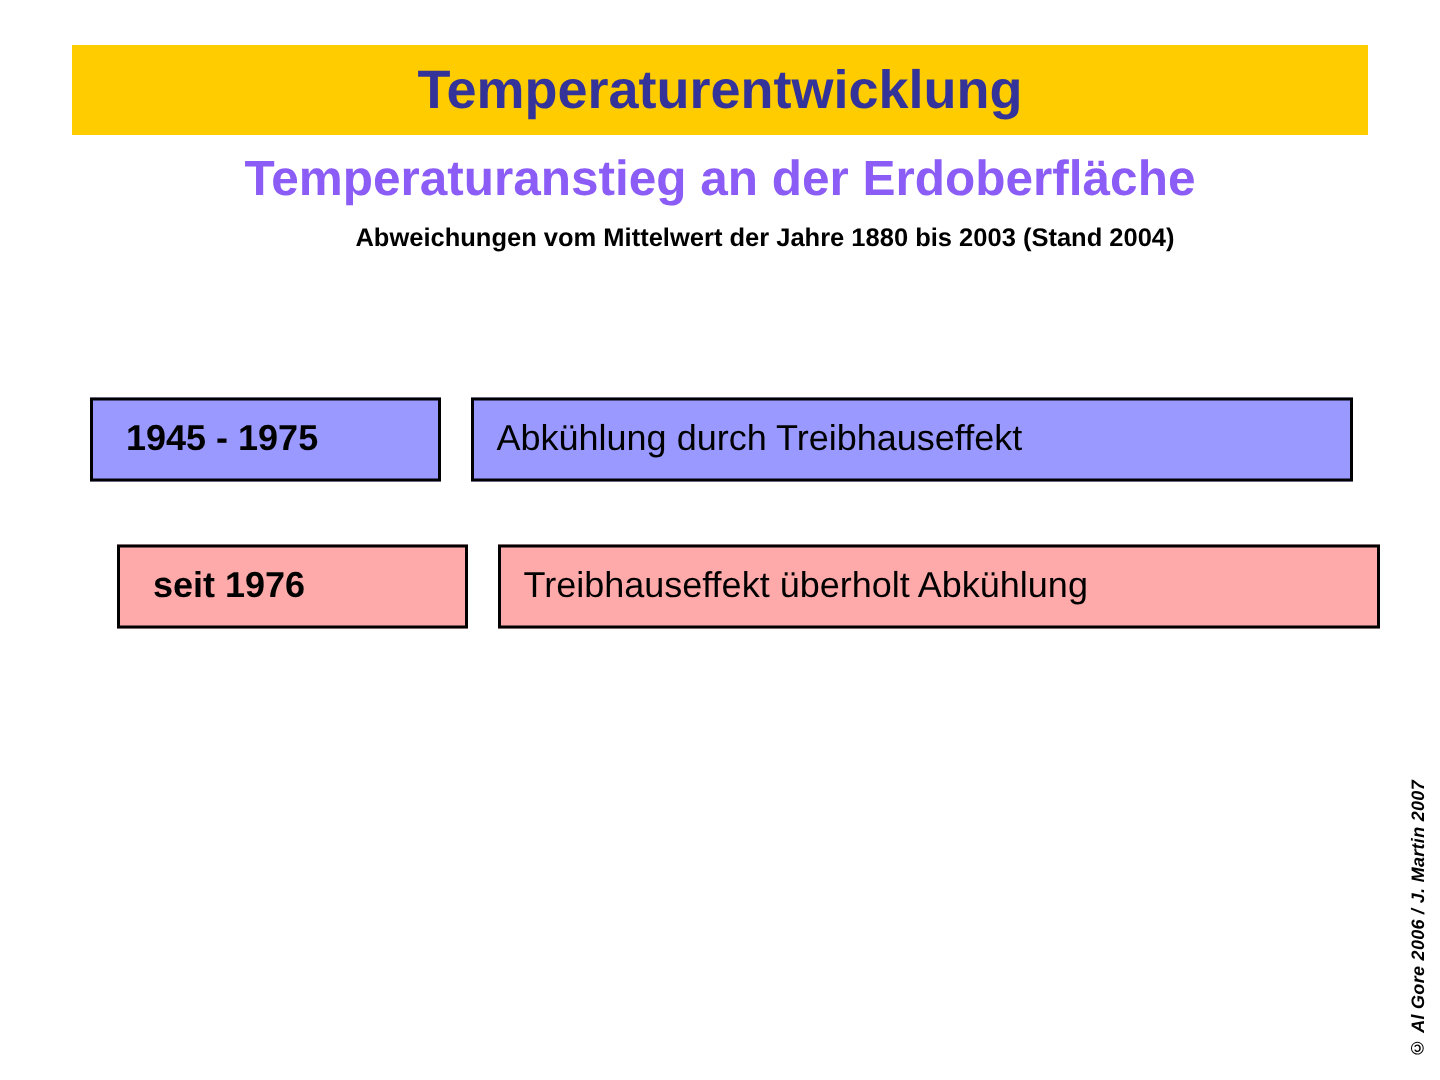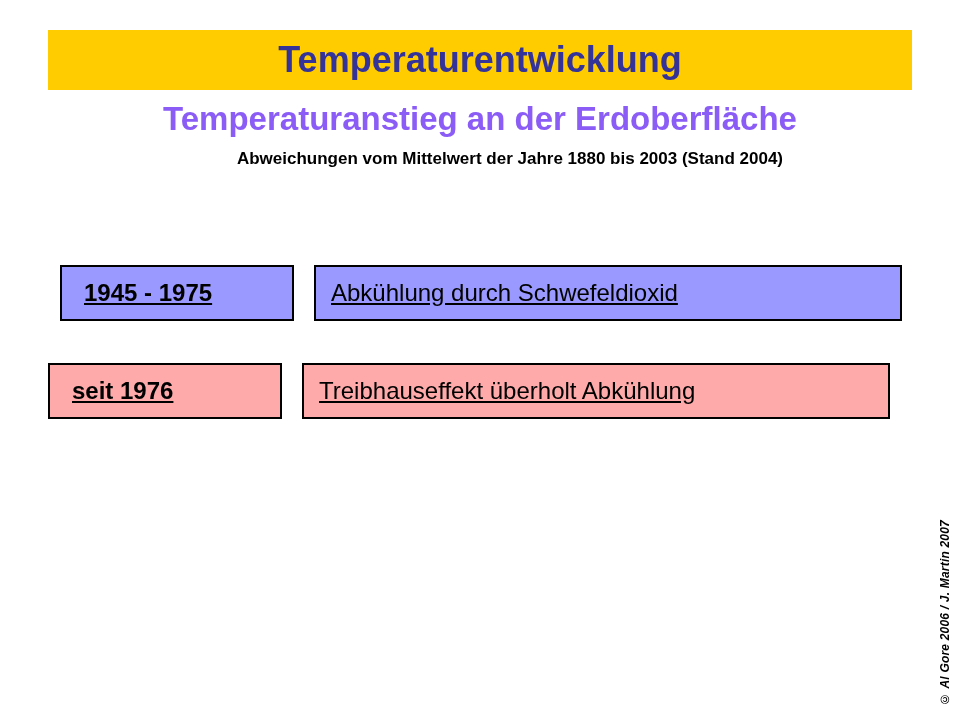--- a/index.html
+++ b/index.html
@@ -68,24 +68,23 @@
     font-weight: bold;
     white-space: nowrap;
     padding-left: 30px;
   }
 
   
   .row {
     position: absolute;
     display: flex;
     align-items: flex-start;
-    text-decoration: underline;
   }
   .row-1 { left: 60px; top: 265px; }
-  .row-2 { left: 48px; top: 363px; }
+  .row-2 { left: 78px; top: 363px; }
 
   .cell {
     border: 2px solid #000000;
     box-sizing: border-box;
     display: flex;
     align-items: center;
     height: 56px;
   }
   .cell-label {
     width: 234px;
@@ -140,21 +139,21 @@
 
   <div class="headline">Temperaturanstieg an der Erdoberfläche</div>
 
   <div class="subheadline">Abweichungen vom Mittelwert der Jahre 1880 bis 2003 (Stand 2004)</div>
 
   <div class="row row-1">
     <div class="cell cell-label fill-periwinkle">
       <span class="label-text">1945 - 1975</span>
     </div>
     <div class="cell cell-desc fill-periwinkle">
-      <span class="cell-text">Abkühlung durch Schwefeldioxid</span>
+      <span class="cell-text">Abkühlung durch Treibhauseffekt</span>
     </div>
   </div>
 
   <div class="row row-2">
     <div class="cell cell-label fill-salmon">
       <span class="label-text">seit 1976</span>
     </div>
     <div class="cell cell-desc fill-salmon">
       <span class="cell-text">Treibhauseffekt überholt Abkühlung</span>
     </div>

